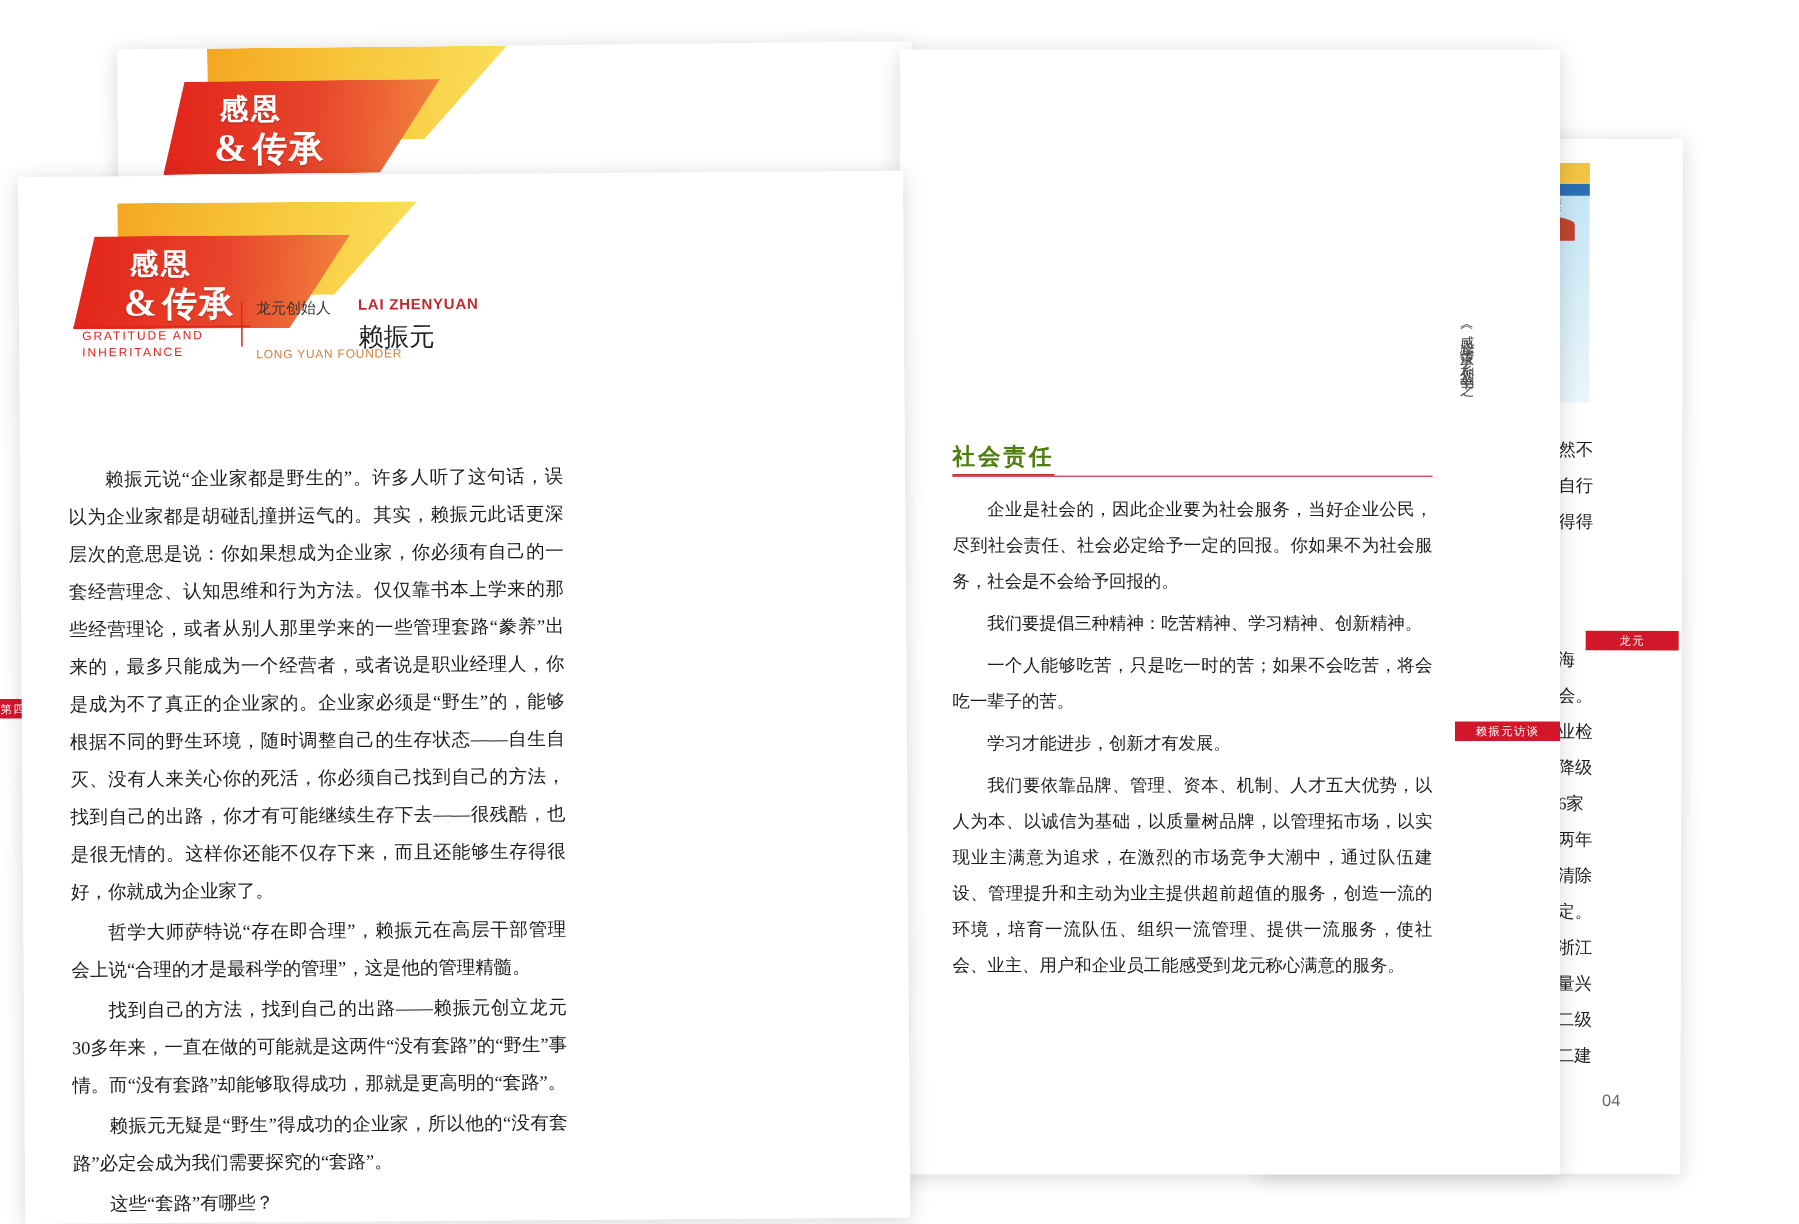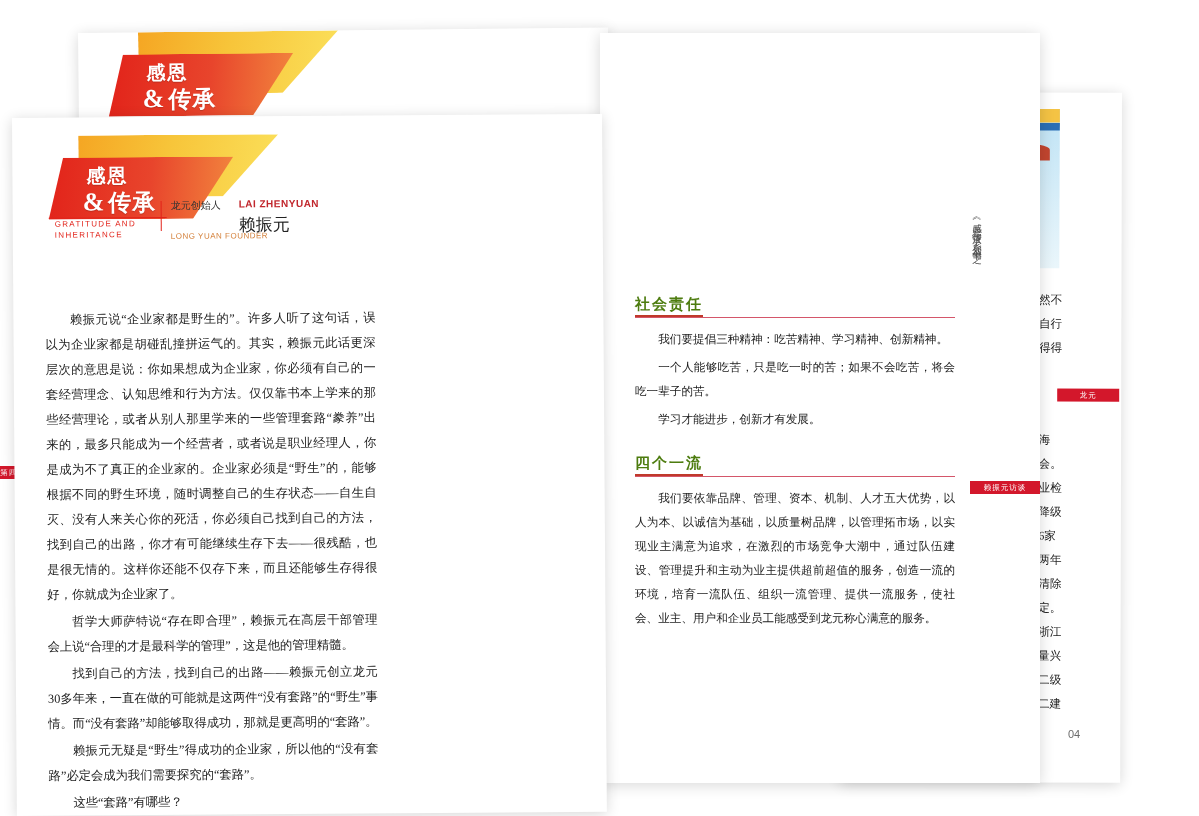--- a/index.html
+++ b/index.html
@@ -373,21 +373,21 @@
     </div>
 
     <div class="vertical-label" style="left:186px; top:24px; height:150px;">《感恩与传承》系列丛书之一</div>
 
     <div class="rrb-text" style="left:186px; top:196px; width:92px;">
       <p>乃然不</p>
       <p>疲自行</p>
       <p>至得得</p>
     </div>
 
-    <div class="tab-marker" style="left:216px; top:296px; width:62px;">龙元</div>
+    <div class="tab-marker" style="left:216px; top:328px; width:62px;">龙元</div>
 
     <div class="rrb-text" style="left:186px; top:336px; width:92px;">
       <p>上海</p>
       <p>查会。</p>
       <p>企业检</p>
       <p>发降级</p>
       <p>为6家</p>
       <p>卖两年</p>
       <p>被清除</p>
       <p>规定。</p>
@@ -402,28 +402,26 @@
 
     <div class="vertical-label" style="left:370px; top:180px; height:150px;">《感恩与传承》系列丛书之一</div>
 
     <div class="tab-marker" style="left:370px; top:448px; width:70px;">赖振元访谈</div>
 
     <div class="rp-content">
 
       <div class="rp-heading">
         <span class="hl">社会责任</span>
       </div>
+      <p class="rp-para">企业是社会的，因此企业要为社会服务，当好企业公民，尽到社会责任、社会必定给予一定的回报。你如果不为社会服务，社会是不会给予回报的。</p>
 
       <p class="rp-para">我们要提倡三种精神：吃苦精神、学习精神、创新精神。</p>
       <p class="rp-para">一个人能够吃苦，只是吃一时的苦；如果不会吃苦，将会吃一辈子的苦。</p>
       <p class="rp-para">学习才能进步，创新才有发展。</p>
 
-      <div class="rp-heading">
-        <span class="hl">四个一流</span>
-      </div>
       <p class="rp-para">我们要依靠品牌、管理、资本、机制、人才五大优势，以人为本、以诚信为基础，以质量树品牌，以管理拓市场，以实现业主满意为追求，在激烈的市场竞争大潮中，通过队伍建设、管理提升和主动为业主提供超前超值的服务，创造一流的环境，培育一流队伍、组织一流管理、提供一流服务，使社会、业主、用户和企业员工能感受到龙元称心满意的服务。</p>
     </div>
   </div>
 
   <div class="page-num" style="left:1068px; top:728px; z-index:5;">04</div>
 
   <div class="sheet sheet-front">
 
     <div class="banner" style="left:36px; top:18px;">
       <div class="shape-yellow"></div>

